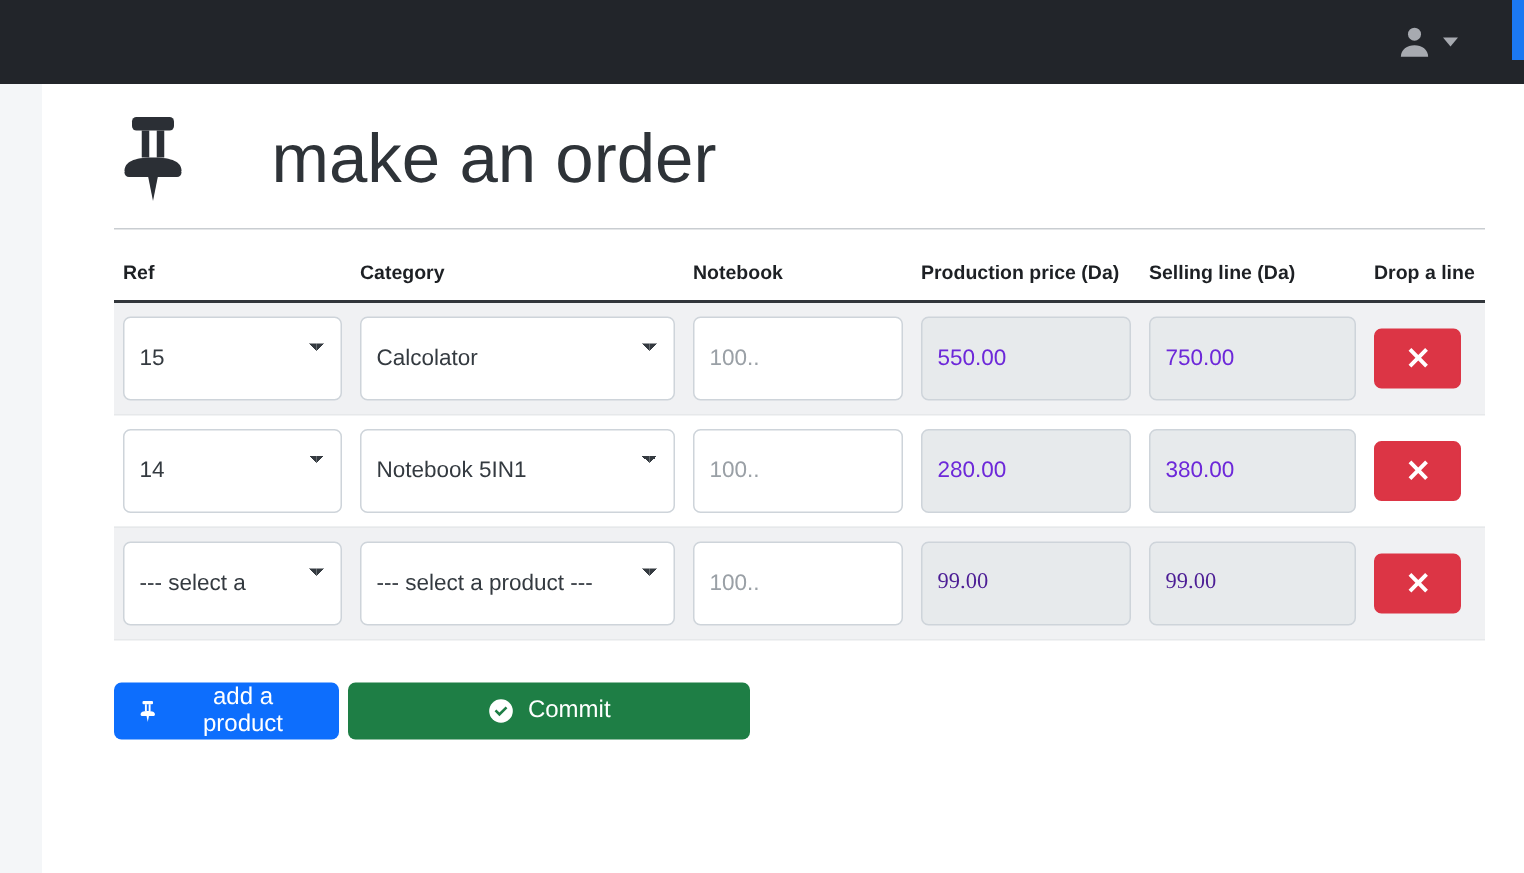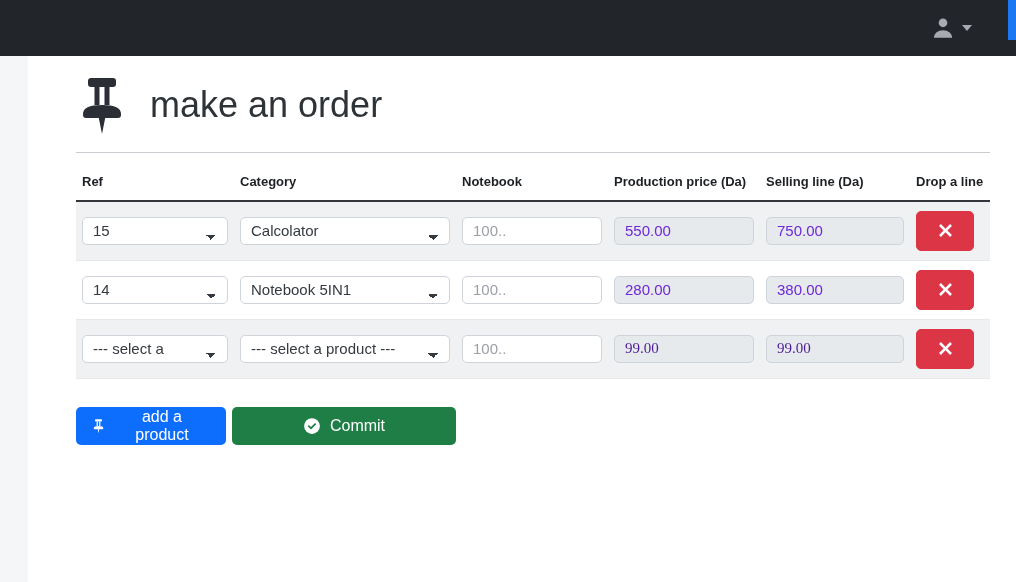--- a/index.html
+++ b/index.html
@@ -50,26 +50,27 @@
   }
 
   
   .title-row {
     display: flex; align-items: center;
     padding: 18px 0 0 48px;
   }
   .title-pin { margin-right: 22px; }
   .title-pin svg { display: block; }
   .page-title {
-    font-size: 36px;
+    font-size: 46px;
     font-weight: 300;
     color: #2e3338;
     letter-spacing: 0px;
     line-height: 1.05;
     white-space: nowrap;
+    margin-left: 31px;
   }
   .divider {
     margin: 16px 26px 0 48px;
     height: 1px;
     background: #c9cdd1;
   }
 
   
   .table-wrap { padding: 0 26px 0 48px; }
   table.order-table {
@@ -98,21 +99,21 @@
   col.c-ref      { width: 158px; }
   col.c-cat      { width: 222px; }
   col.c-qty      { width: 152px; }
   col.c-prod     { width: 152px; }
   col.c-sell     { width: 150px; }
   col.c-drop     { width: 80px; }
 
   
   .form-select, .form-input {
     width: 100%;
-    height: 28px;
+    height: 56px;
     font-family: "Liberation Sans", sans-serif;
     font-size: 15px;
     color: #343a40;
     background: #ffffff;
     border: 1px solid #ced4da;
     border-radius: 5px;
     padding: 4px 10px;
     outline: none;
   }
   .form-select {
@@ -157,21 +158,21 @@
     height: 38px;
     border: none; border-radius: 5px;
     font-family: "Liberation Sans", sans-serif;
     font-size: 16px;
     color: #ffffff;
     display: inline-flex; align-items: center; justify-content: center;
     gap: 9px; cursor: pointer;
     padding: 0 16px;
   }
   .btn-add    { background: #0d6efd; width: 150px; text-align: center; }
-  .btn-commit { background: #1e7e45; width: 224px; }
+  .btn-commit { background: #1e7e45; width: 268px; }
   .btn svg { display: block; }
 
   
   .bottom-arc {
     position: absolute;
     left: 196px; top: 500px;
     width: 184px; height: 100px;
     pointer-events: none;
   }
 </style>

